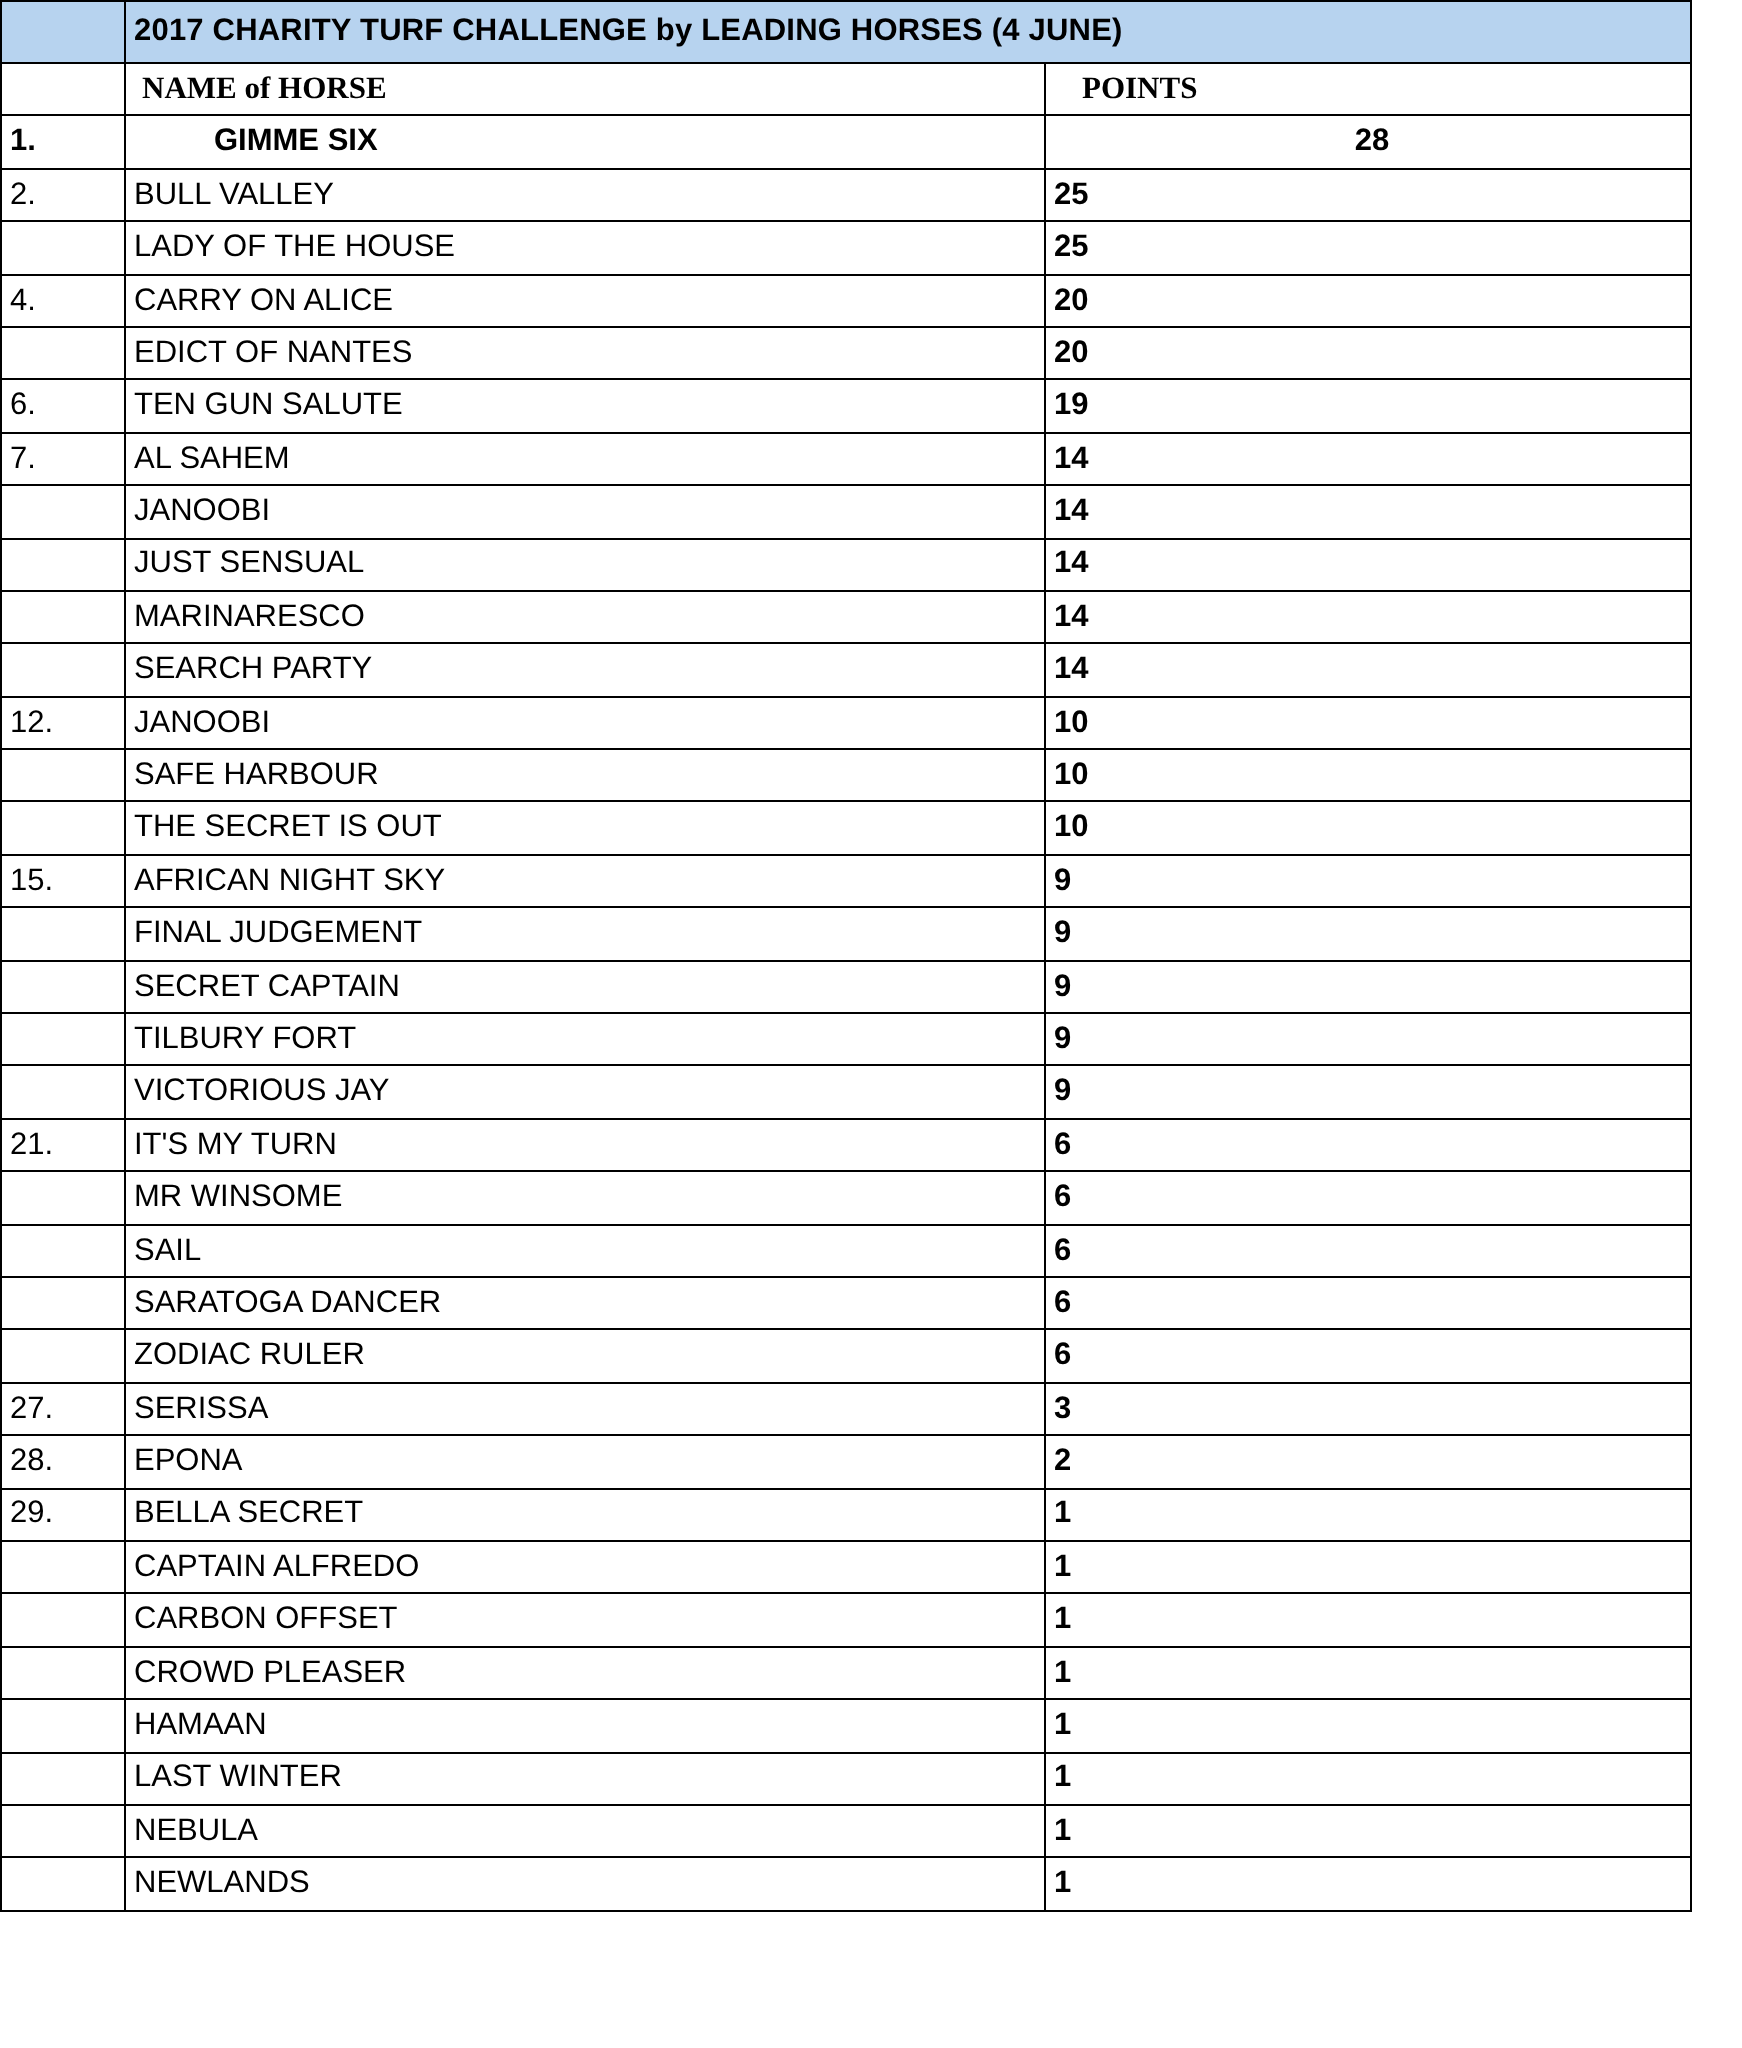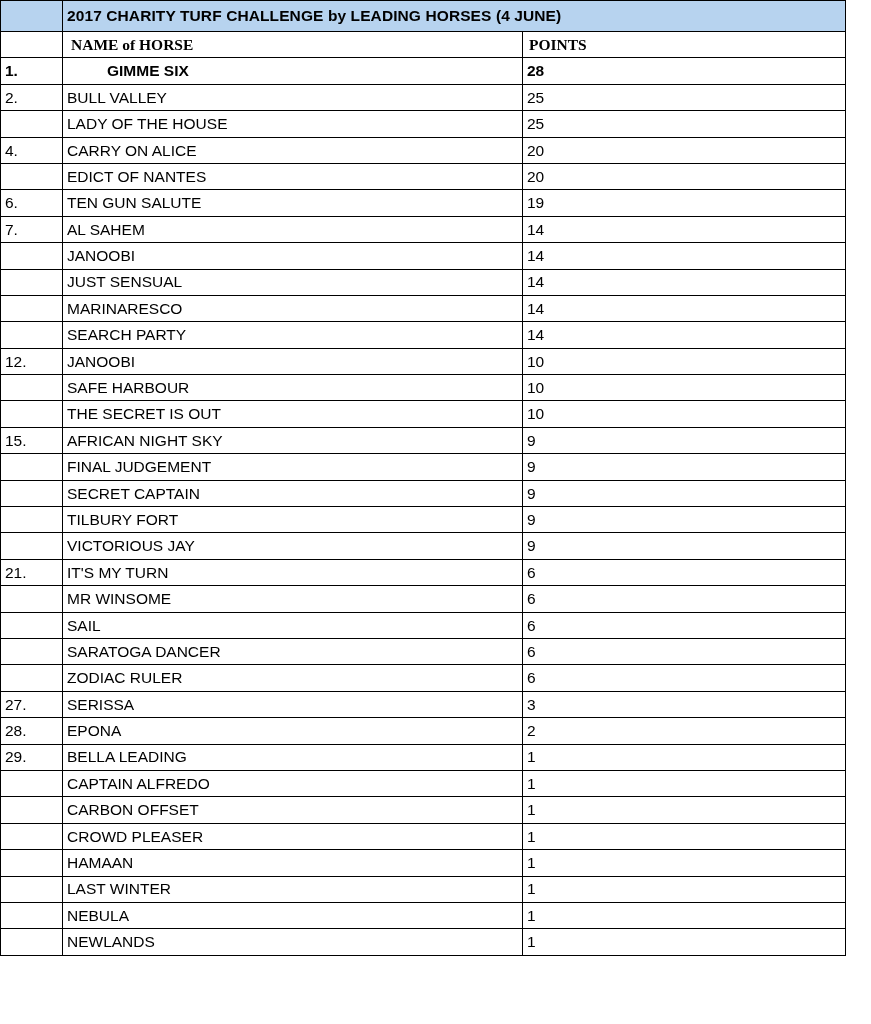--- a/index.html
+++ b/index.html
@@ -56,35 +56,36 @@
     padding-left: 10px;
     letter-spacing: 0.1px;
   }
   
   td.hdr {
     font-weight: bold;
     font-size: 16.5px;
     font-family: Liberation Serif, serif;
   }
   td.hdr.name-hdr { padding-left: 8px; }
-  td.hdr.points-hdr { padding-left: 6px; }
+  td.hdr.points-hdr { padding-left: 18px; }
 
   td.rank {
     font-weight: normal;
     padding-left: 1px;
   }
   td.rank.bold { font-weight: bold; }
   td.name {
     padding-left: 8px;
   }
   td.name.bold { font-weight: bold; padding-left: 44px; }
   td.points {
     padding-left: 6px;
-  }
-  td.points.bold { font-weight: bold; }
+    font-weight: bold;
+  }
+  td.points.bold { font-weight: bold; text-align: center; }
 </style>
 </head>
 <body>
 
 <div class="sheet">
   <table class="grid">
     <colgroup>
       <col class="c-rank">
       <col class="c-name">
       <col class="c-points">
@@ -224,21 +225,21 @@
           <td class="name">SERISSA</td>
           <td class="points">3</td>
         </tr>
         <tr>
           <td class="rank">28.</td>
           <td class="name">EPONA</td>
           <td class="points">2</td>
         </tr>
         <tr>
           <td class="rank">29.</td>
-          <td class="name">BELLA LEADING</td>
+          <td class="name">BELLA SECRET</td>
           <td class="points">1</td>
         </tr>
         <tr>
           <td class="rank"></td>
           <td class="name">CAPTAIN ALFREDO</td>
           <td class="points">1</td>
         </tr>
         <tr>
           <td class="rank"></td>
           <td class="name">CARBON OFFSET</td>

